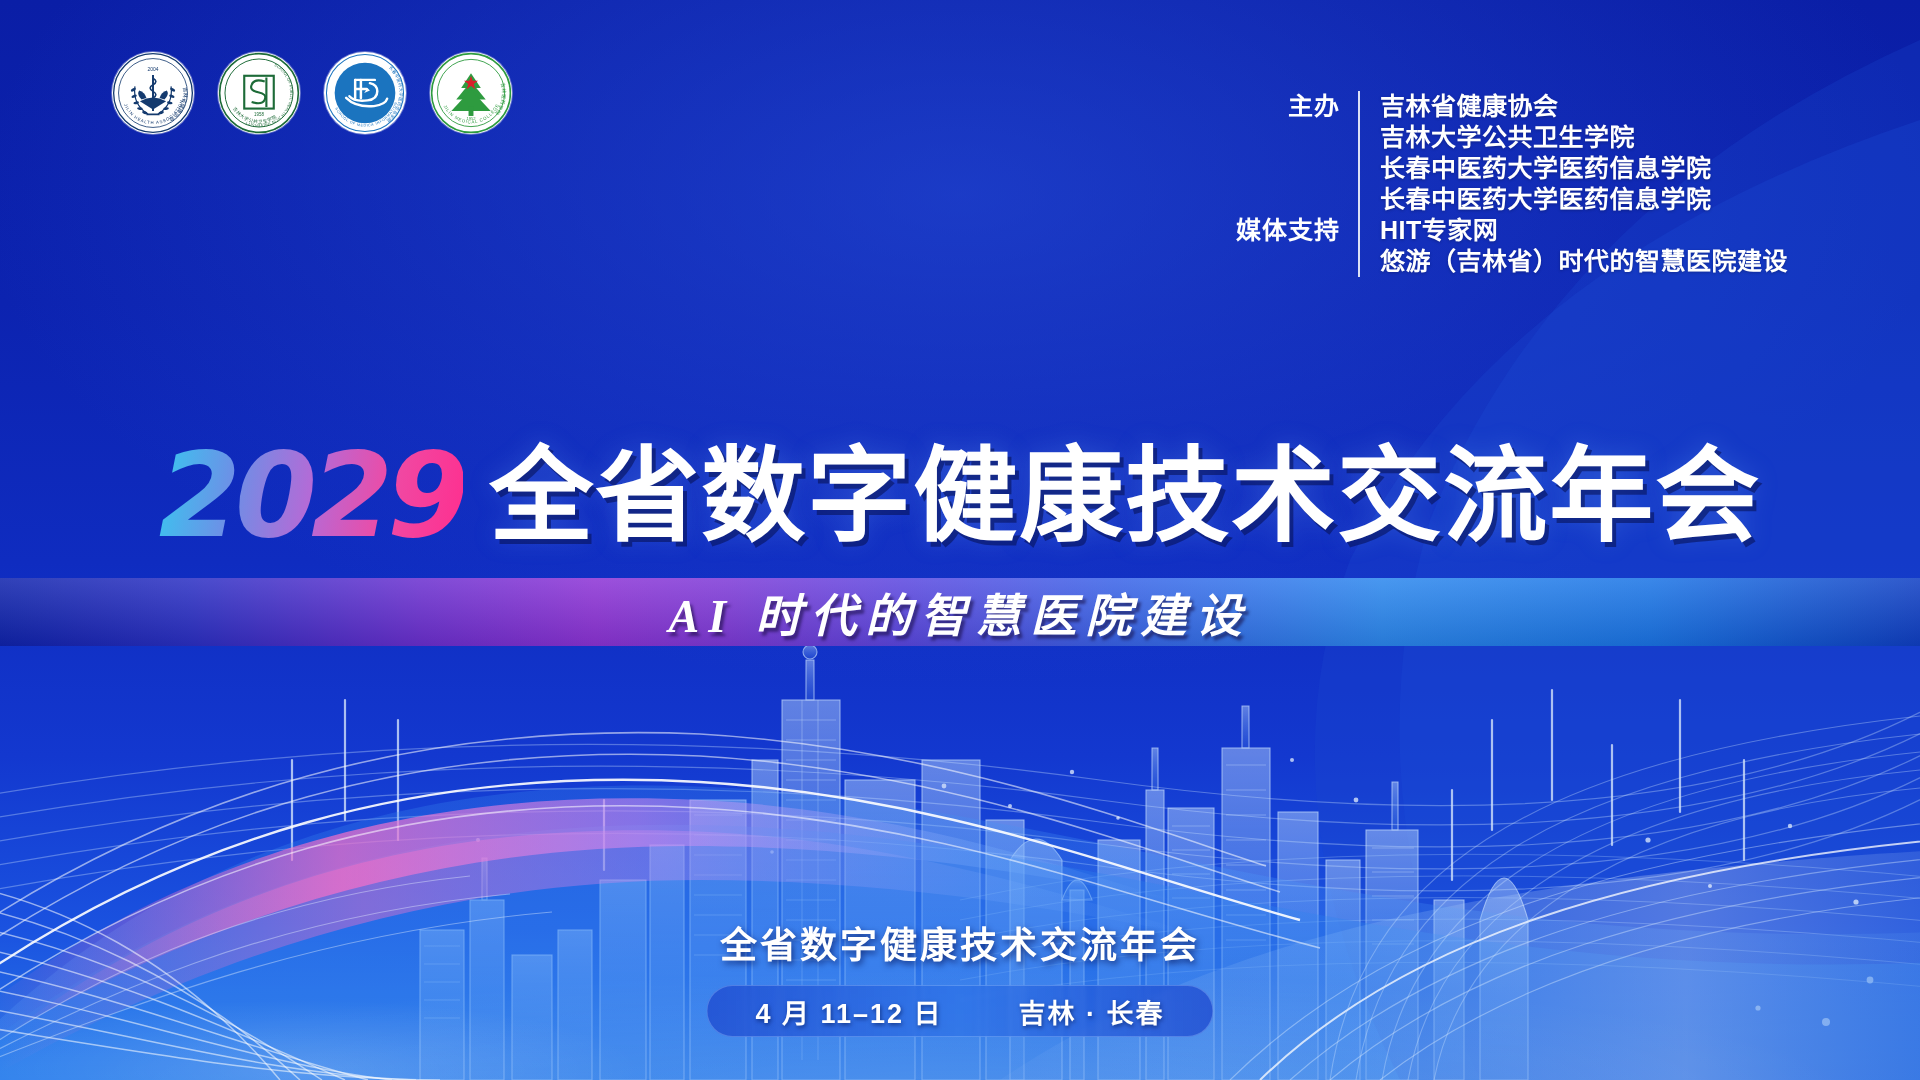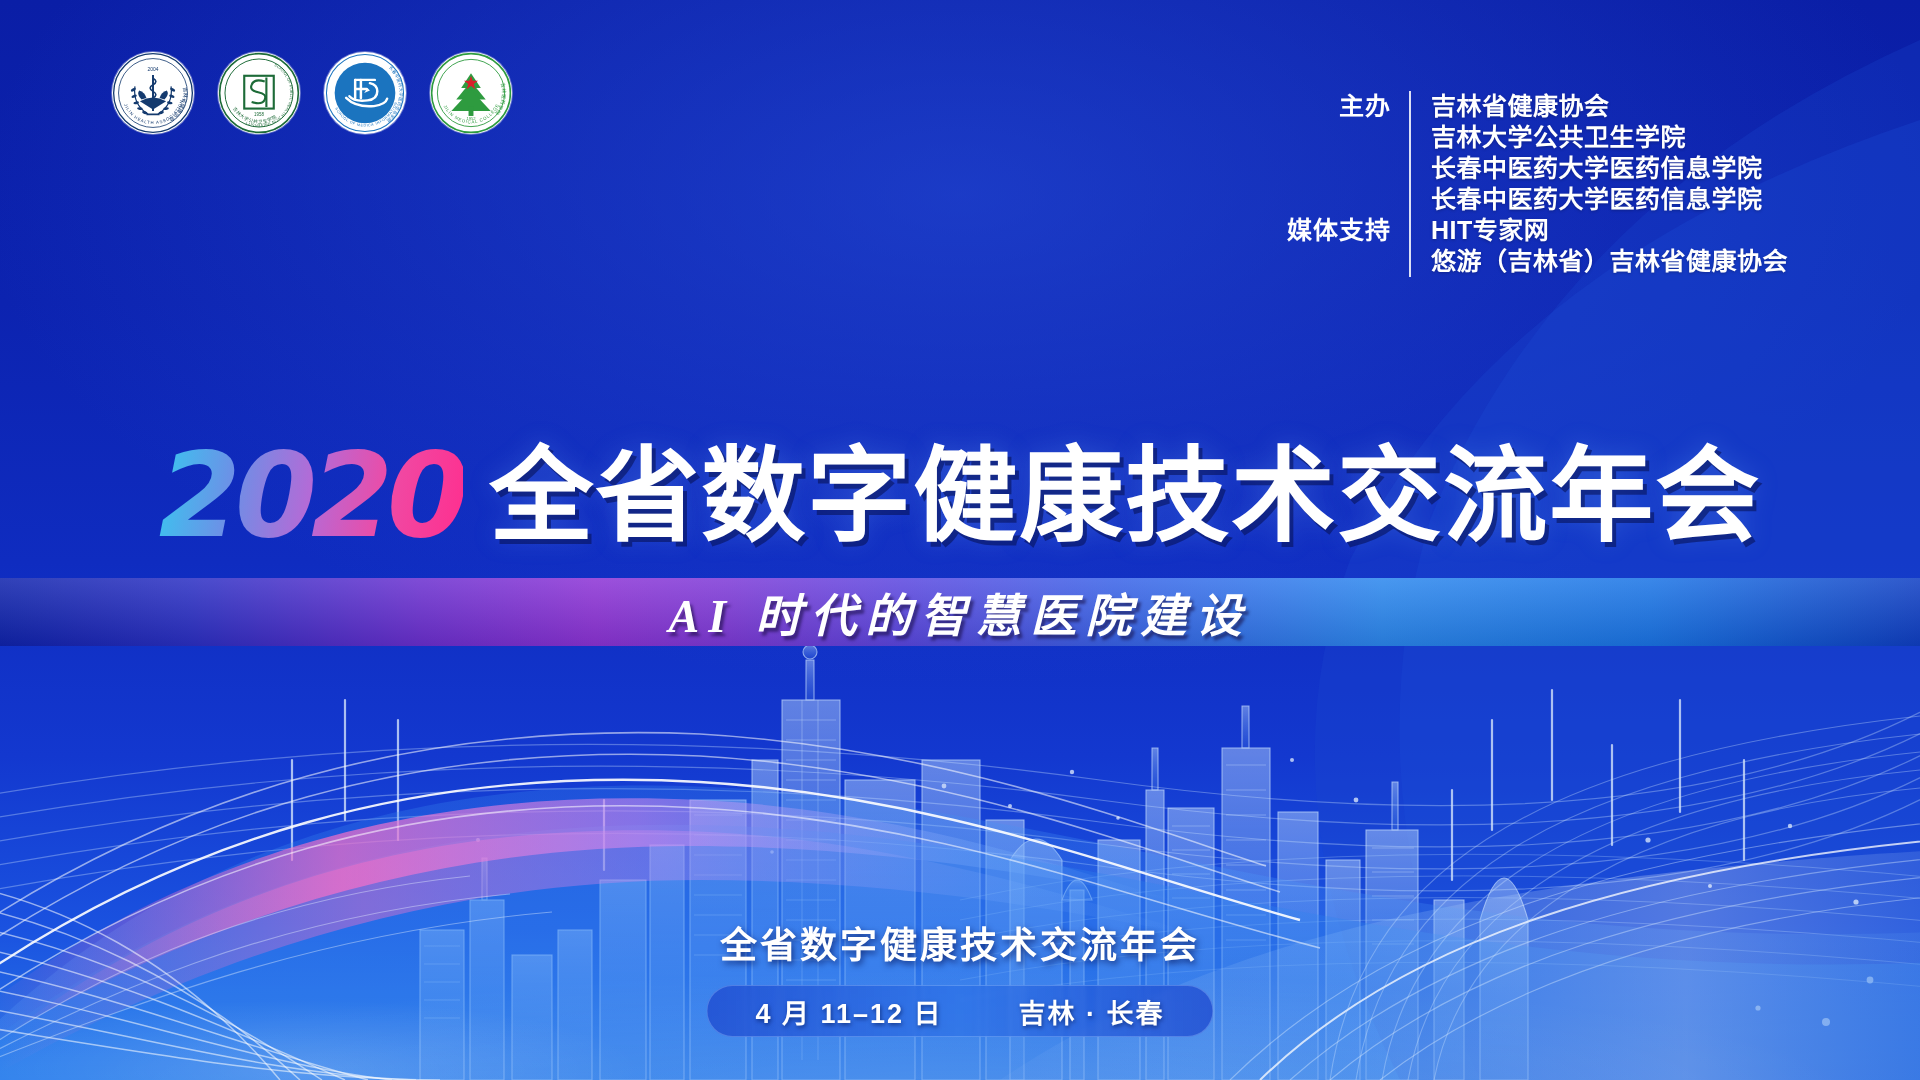--- a/index.html
+++ b/index.html
@@ -416,26 +416,26 @@
       <div class="org-label spacer">&nbsp;</div>
       <div class="org-label">媒体支持</div>
       <div class="org-label spacer">&nbsp;</div>
     </div>
     <div id="org-values">
       <div class="org-val">吉林省健康协会</div>
       <div class="org-val">吉林大学公共卫生学院</div>
       <div class="org-val">长春中医药大学医药信息学院</div>
       <div class="org-val">长春中医药大学医药信息学院</div>
       <div class="org-val">HIT专家网</div>
-      <div class="org-val">悠游（吉林省）吉林省健康协会</div>
+      <div class="org-val">悠游（吉林省）时代的智慧医院建设</div>
     </div>
   </div>
 
   <div id="title-wrap">
-    <span id="year">2020</span>
+    <span id="year">2029</span>
     <span id="title-cn">全省数字健康技术交流年会</span>
   </div>
 
   <div id="subtitle-band"></div>
   <div id="subtitle-text">AI 时代的智慧医院建设</div>
 
   <div id="committee">全省数字健康技术交流年会</div>
 
   <div id="datebar">
     <span class="date-item">4 月 11–12 日</span>

